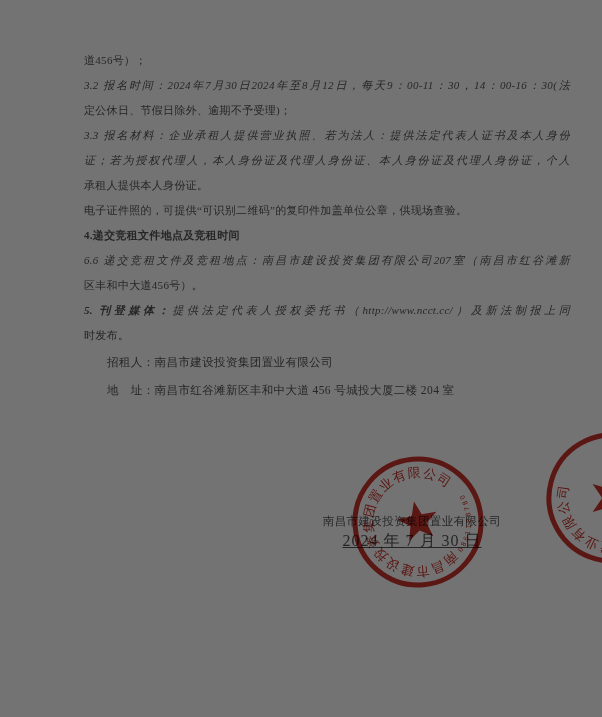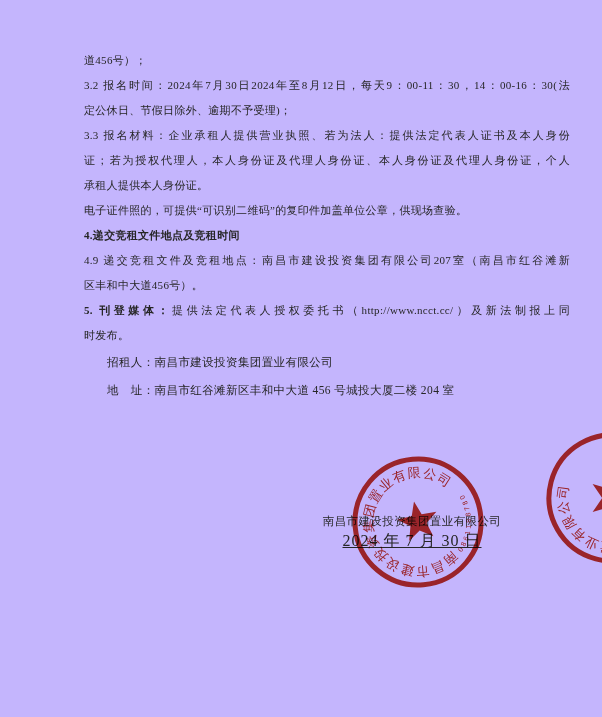--- a/index.html
+++ b/index.html
@@ -1,38 +1,39 @@
 <!DOCTYPE html>
 <html><head>
 <meta charset="utf-8">
 <style>
   html,body{margin:0;padding:0;background:#e8e8e8;}
   .page{
     position:relative;
     width:602px;height:717px;
     margin:0 auto;
-    background:#c4b5fd;
+    background:#737373;
     overflow:hidden;
     font-family:"Liberation Serif","DejaVu Serif",serif;
     color:#262626;
   }
   .content{
     position:absolute;
     left:84px;top:48px;width:486px;
   }
   .line{
     font-size:11px;
     line-height:25px;
     letter-spacing:0.3px;
     white-space:pre-wrap;
     text-align:left;
   }
   .line.justify{
     text-align:justify;
     text-align-last:justify;
+    font-style:italic;
   }
   .line.indent{ text-indent:24px; }
   .line.bold, .line .bold{ font-weight:bold; }
   .contact{
     padding-left:23px;
   }
   .contact .line{ line-height:28px; letter-spacing:0.4px; font-size:11.5px;}
   .signature{
     position:absolute;
     left:314px;top:512px;width:196px;
@@ -57,21 +58,21 @@
 
   <div class="content">
     <div class="line">道456号）；</div>
     <div class="line justify">3.2 报名时间：2024年7月30日2024年至8月12日，每天9：00-11：30，14：00-16：30(法</div>
     <div class="line">定公休日、节假日除外、逾期不予受理)；</div>
     <div class="line justify">3.3 报名材料：企业承租人提供营业执照、若为法人：提供法定代表人证书及本人身份</div>
     <div class="line justify">证；若为授权代理人，本人身份证及代理人身份证、本人身份证及代理人身份证，个人</div>
     <div class="line">承租人提供本人身份证。</div>
     <div class="line">电子证件照的，可提供“可识别二维码”的复印件加盖单位公章，供现场查验。</div>
     <div class="line bold">4.递交竞租文件地点及竞租时间</div>
-    <div class="line justify">4.9 递交竞租文件及竞租地点：南昌市建设投资集团有限公司207室（南昌市红谷滩新</div>
+    <div class="line justify">6.6 递交竞租文件及竞租地点：南昌市建设投资集团有限公司207室（南昌市红谷滩新</div>
     <div class="line">区丰和中大道456号）。</div>
     <div class="line justify"><span class="bold">5. 刊登媒体：</span><span>提供法定代表人授权委托书（http://www.ncct.cc/）及新法制报上同</span></div>
     <div class="line">时发布。</div>
 
     <div class="contact">
       <div class="line">招租人：南昌市建设投资集团置业有限公司</div>
       <div class="line">地　址：南昌市红谷滩新区丰和中大道 456 号城投大厦二楼 204 室</div>
     </div>
   </div>
 

